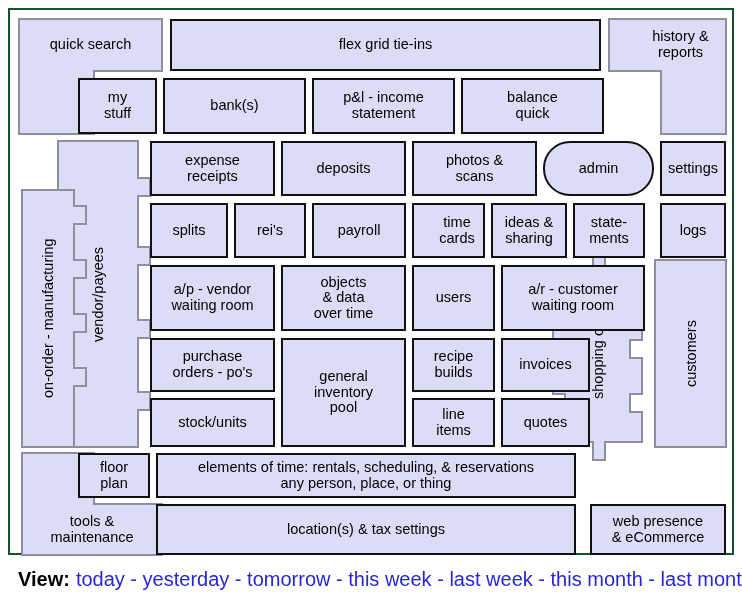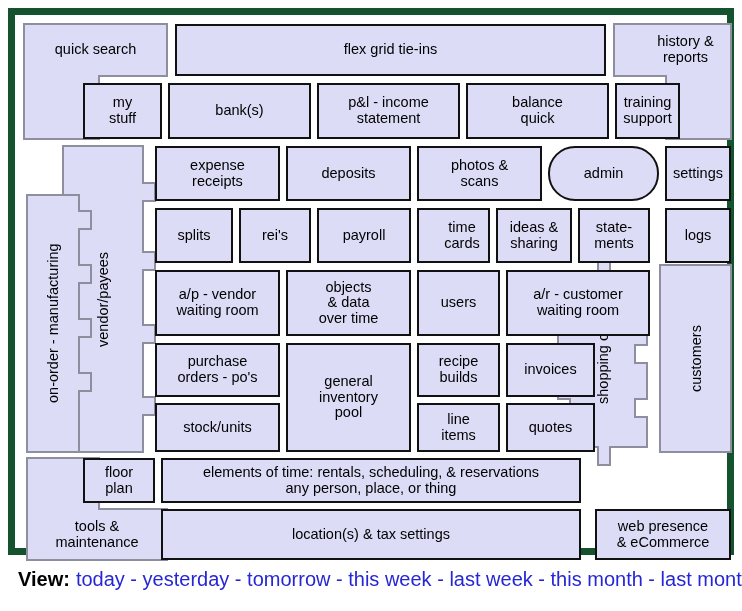--- a/index.html
+++ b/index.html
@@ -20,21 +20,21 @@
     height: 611px;
   }
 
   
   .frame {
     position: absolute;
     left: 8px;
     top: 8px;
     width: 726px;
     height: 547px;
-    border: 7px solid #14532d;
+    border: 2px solid #14532d;
     box-sizing: border-box;
     background: #ffffff;
   }
 
   
   .tile {
     position: absolute;
     box-sizing: border-box;
     border: 2px solid #111;
     background: #dddcf7;
@@ -177,22 +177,20 @@
 stuff</div>
 
     <div class="tile" style="left:153px; top:68px; width:143px; height:56px;">bank(s)</div>
 
     <div class="tile" style="left:302px; top:68px; width:143px; height:56px;">p&amp;l - income
 statement</div>
 
     <div class="tile" style="left:451px; top:68px; width:143px; height:56px;">balance
 quick</div>
 
-    <div class="tile" style="left:600px; top:68px; width:65px; height:56px;">training
-support</div>
 
     <div class="tile" style="left:140px; top:131px; width:125px; height:55px;">expense
 receipts</div>
 
     <div class="tile" style="left:271px; top:131px; width:125px; height:55px;">deposits</div>
 
     <div class="tile" style="left:402px; top:131px; width:125px; height:55px;">photos &amp;
 scans</div>
 
     <div class="tile" style="left:533px; top:131px; width:111px; height:55px;border-radius:27px;">admin</div>

